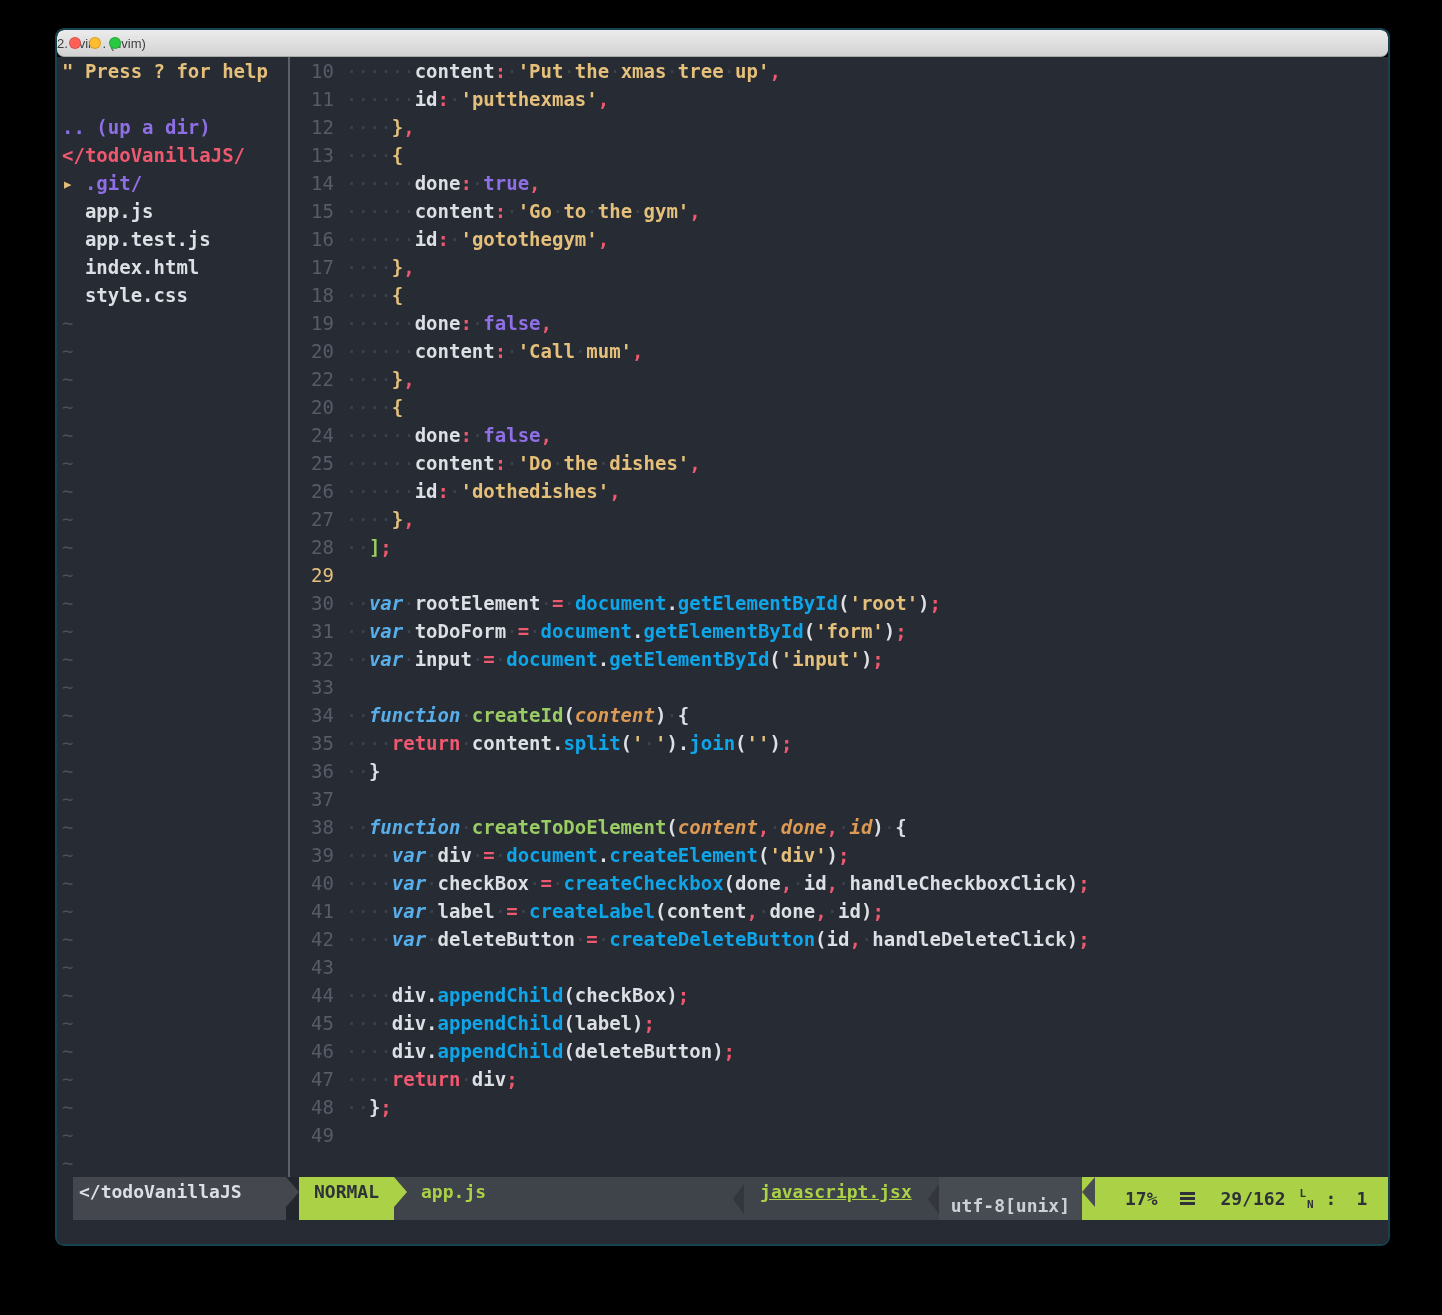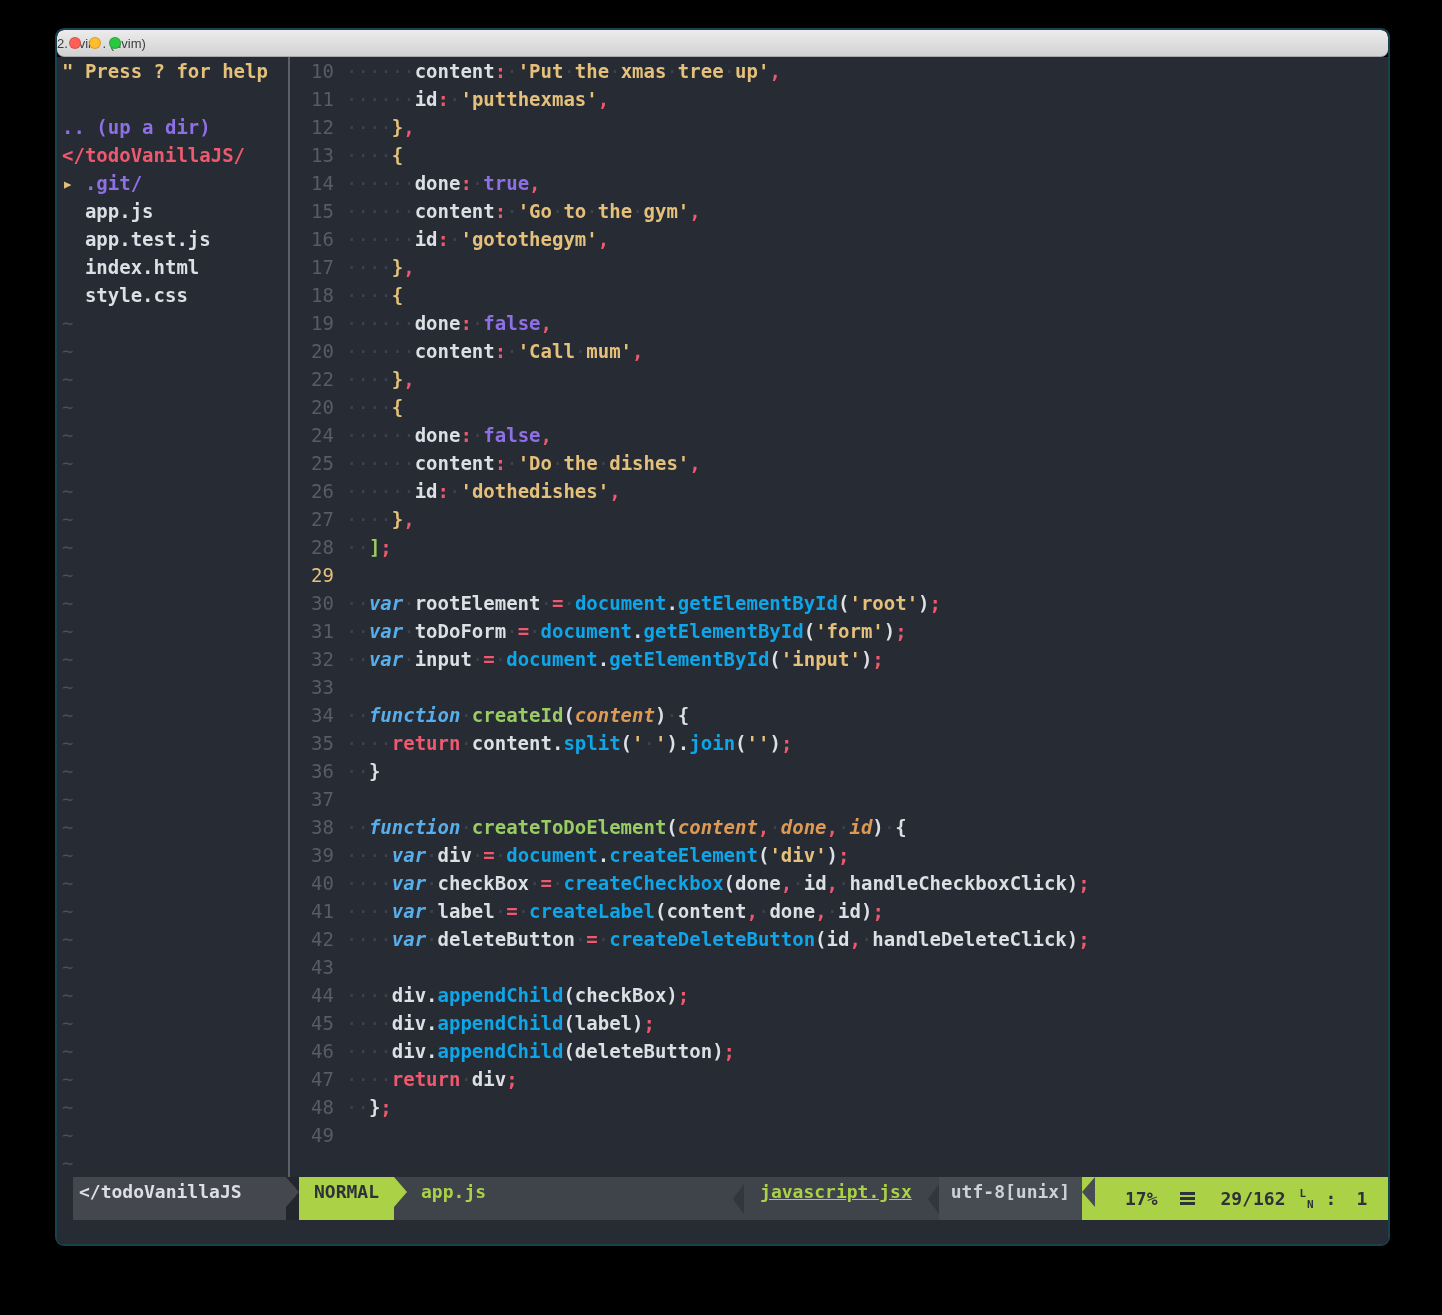--- a/index.html
+++ b/index.html
@@ -43,21 +43,21 @@
   .arr-tree{border-left:13px solid #44484e;}
   .seg-mode{background:#abd247;color:#2e3238;font-weight:700;padding:0 15px;}
   .arr-mode-wrap{background:#3f434a;}
   .arr-mode{border-left:13px solid #abd247;}
   .mid{flex:1;background:#3f434a;display:flex;align-items:stretch;min-width:0;}
   .seg-file{color:#abd247;padding-left:14px;}
   .spacer{flex:1;}
   .tri-l{width:0;height:0;border-top:15px solid transparent;border-bottom:15px solid transparent;
          border-right:11px solid #33363c;align-self:center;}
   .seg-ft{color:#abd247;padding:0 16px;text-decoration:underline;}
-  .seg-enc{background:#474b52;color:#ccd1d8;padding:0 12px;}
+  .seg-enc{background:#474b52;color:#ccd1d8;padding:14px 12px;}
   .green-notch{background:#abd247;}
   .notch-tri{width:0;height:0;border-top:15px solid transparent;border-bottom:15px solid transparent;
              border-right:13px solid #474b52;}
   .seg-pos{background:#abd247;color:#2e3238;font-weight:700;width:293px;box-sizing:border-box;
            display:flex;align-items:center;padding:0 20px 0 30px;}
   .seg-pos .m22{margin-left:22px;} .seg-pos .m26{margin-left:26px;}
   .seg-pos .m14{margin-left:14px;} .seg-pos .m12{margin-left:12px;} .seg-pos .m20{margin-left:20px;}
   .bars{display:inline-block;width:15px;height:3px;background:#2e3238;
         box-shadow:0 5px 0 #2e3238,0 10px 0 #2e3238;margin-top:-10px;}
   .ln-glyph{position:relative;display:inline-block;width:14px;height:22px;}

